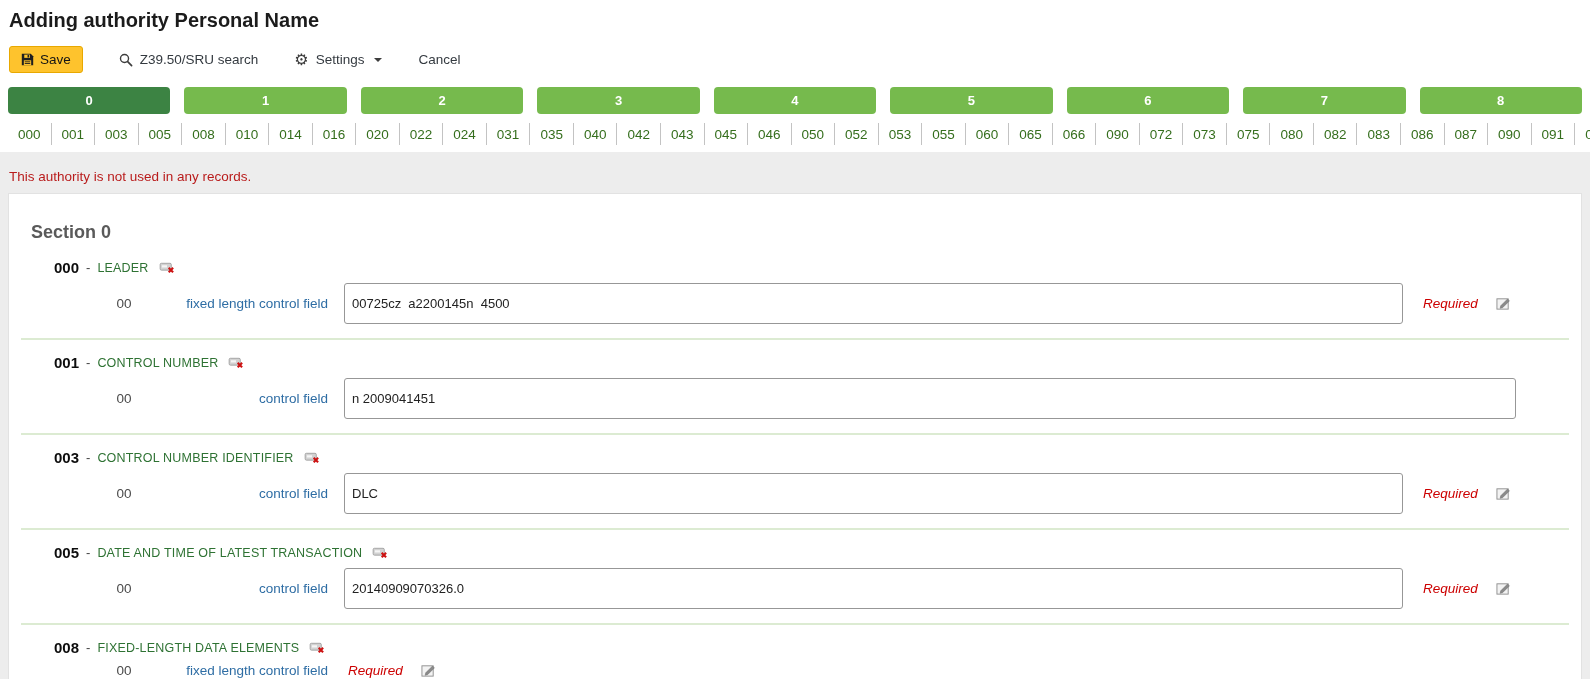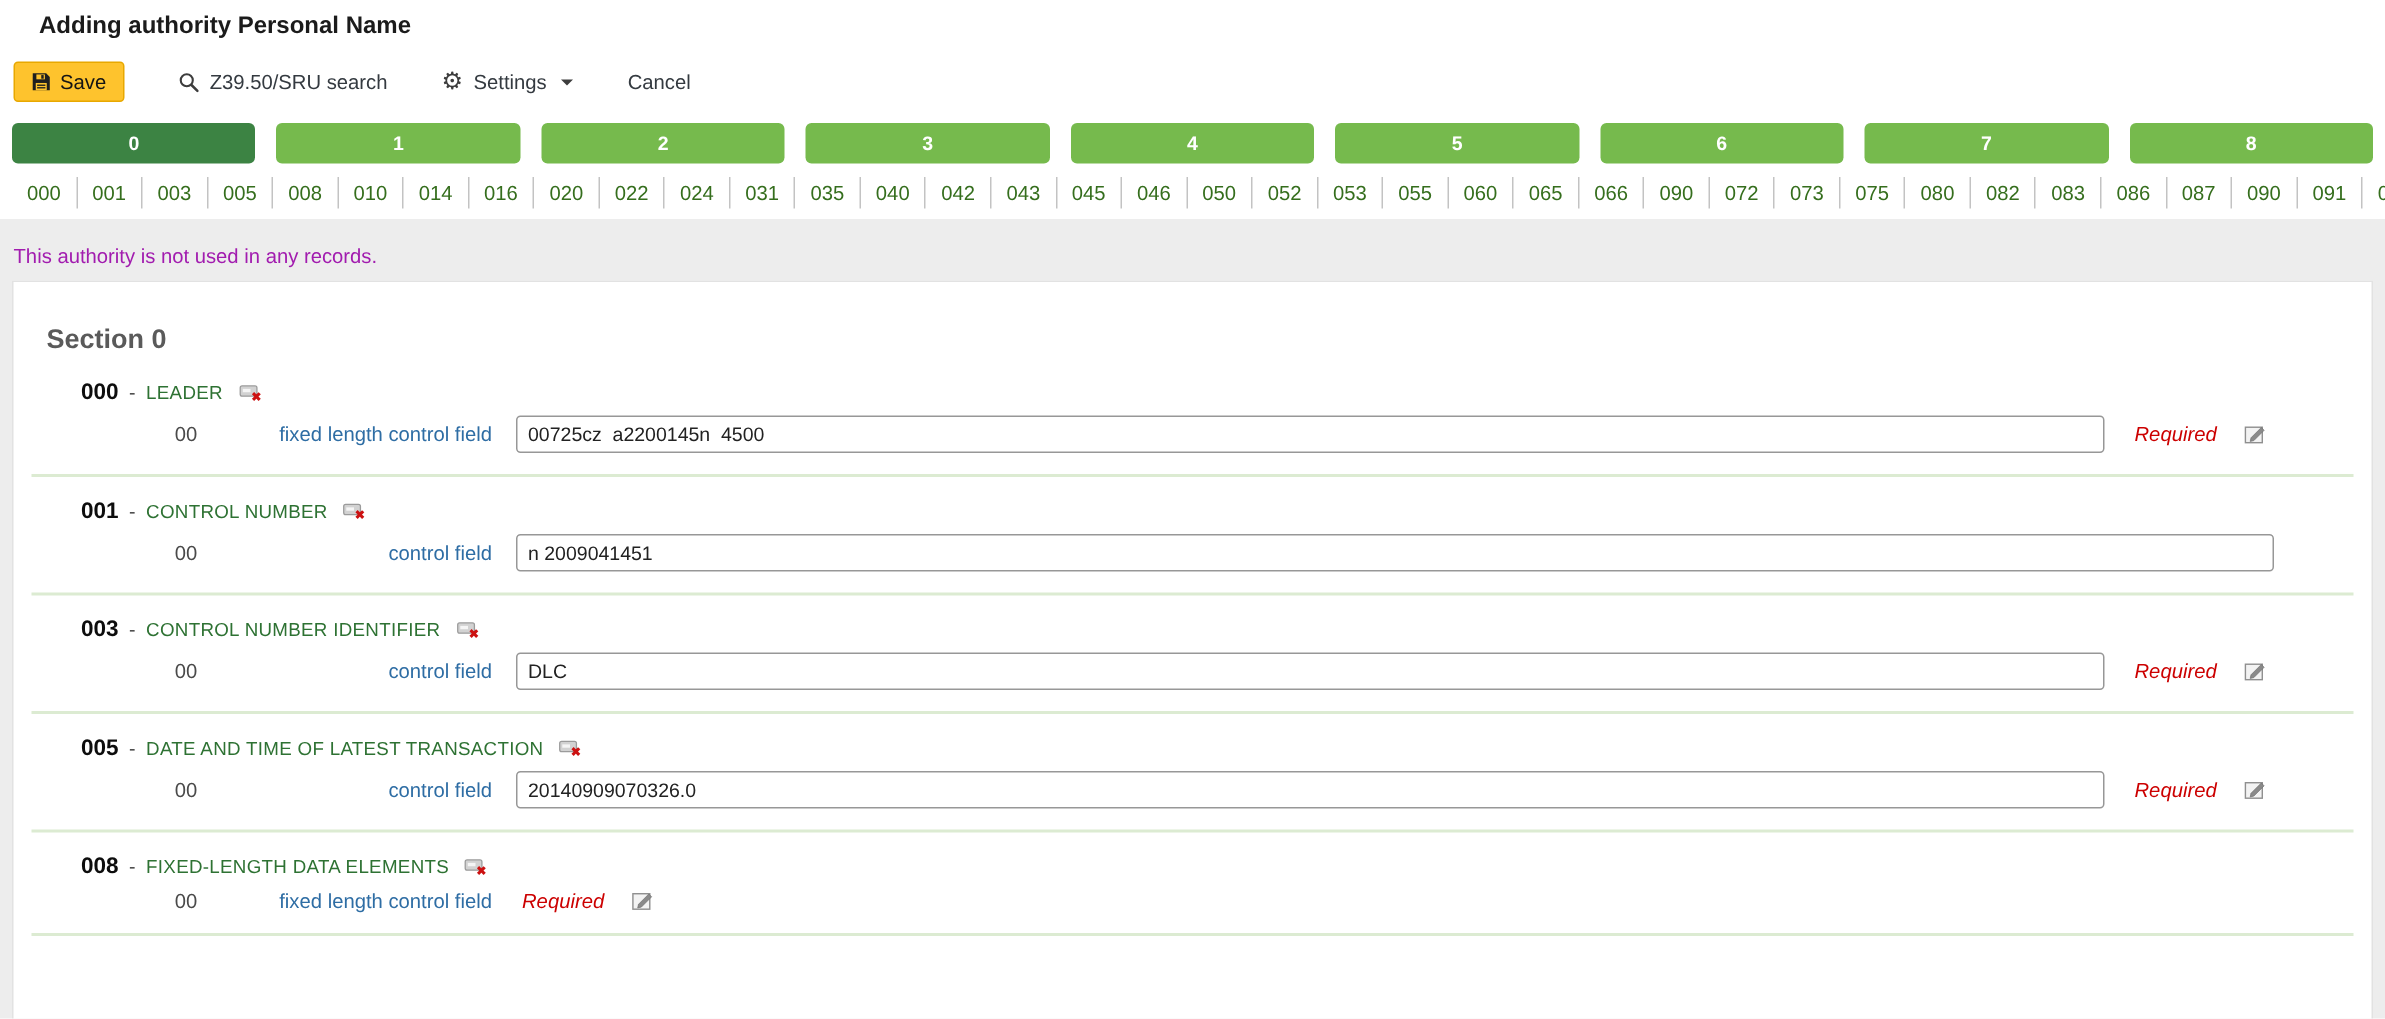--- a/index.html
+++ b/index.html
@@ -1,20 +1,20 @@
 <!DOCTYPE html>
 <html><head>
 <meta charset="utf-8">
 <style>
   * { box-sizing: border-box; margin: 0; padding: 0; }
   html, body { width: 1590px; height: 679px; overflow: hidden; }
   body { font-family: "Liberation Sans", sans-serif; background: #ffffff; color: #222; }
 
   
-  .page-title { font-size: 16px; font-weight: bold; color: #1b1b1b; padding: 9px 0 0 26px; }
+  .page-title { font-size: 20px; font-weight: bold; color: #1b1b1b; padding: 9px 0 0 9px; }
   .toolbar { display: flex; align-items: center; gap: 36px; padding: 14px 0 14px 9px; }
   .btn-save {
     display: inline-flex; align-items: center; gap: 6px;
     background: #fec32d; border: 1px solid #e8a800; border-radius: 3px;
     padding: 5px 11px; font-size: 13.5px; color: #141414; cursor: pointer;
     font-family: "Liberation Sans", sans-serif;
     text-align: right;
   }
   .tb-link { display: inline-flex; align-items: center; gap: 7px; font-size: 13.5px; color: #343a40; text-decoration: none; cursor: pointer; }
   .gear-glyph { font-size: 16px; line-height: 1; color: #3d3d3d; }
@@ -27,37 +27,37 @@
          cursor: pointer; }
   .tab.active { background: #3c8343; }
 
   
   .taglinks { display: flex; flex-wrap: nowrap; margin: 9px 8px 0; padding-bottom: 7px; }
   .taglink-item { border-right: 1px solid #c3c3c3; padding: 0 10px; line-height: 21px; }
   .taglink { color: #356e1d; font-size: 13.5px; text-decoration: none; }
 
   
   .gray-area { background: #ededed; min-height: 520px; }
-  .notice { font-size: 13.5px; color: #a21caf; padding: 17px 9px 9px; }
+  .notice { font-size: 13.5px; color: #b91c1c; padding: 17px 9px 9px; }
 
   
   .panel { margin: 0 8px; background: #fff; border: 1px solid #e2e2e2; padding: 8px 12px 60px; }
   .section-title { font-size: 18px; font-weight: bold; color: #5a5a5a; margin: 20px 0 2px 10px; }
 
   .field-group { padding-top: 14px; }
   .tag-line { padding-left: 33px; display: flex; align-items: center; gap: 7px; }
   .tag-num { font-size: 15px; font-weight: bold; color: #0d0d0d; }
   .tag-dash { font-size: 13px; color: #444; }
   .tag-name { color: #2e7233; font-size: 12.5px; letter-spacing: 0.2px; }
   .del-icon { display: inline-flex; margin-left: 3px; cursor: pointer; }
 
   .subfield-line { display: flex; align-items: center; margin-top: 7px; padding-right: 30px; }
   .ind { margin-left: 73px; width: 60px; font-size: 13.5px; color: #4a4a4a; text-align: center; }
   .sf-label { width: 174px; text-align: right; font-size: 13.5px; color: #2e6da4; text-decoration: none; cursor: pointer; }
-  .sf-input { margin-left: 16px; flex: 1; height: 25px; border: 1px solid #979797; border-radius: 3px;
+  .sf-input { margin-left: 16px; flex: 1; height: 41px; border: 1px solid #979797; border-radius: 3px;
               padding: 1px 7px; font-size: 13px; color: #222; font-family: "Liberation Sans", sans-serif; }
   .sf-input.wide { margin-right: 23px; }
   .req-area { display: flex; align-items: flex-start; margin-left: 20px; width: 116px; }
   .required { color: #cc0000; font-style: italic; font-size: 13.5px; }
   .edit-icon { margin-left: 18px; cursor: pointer; display: inline-flex; }
   .group-sep { height: 2px; background: #dcebd2; margin-top: 14px; }
 </style>
 </head>
 <body>
 

